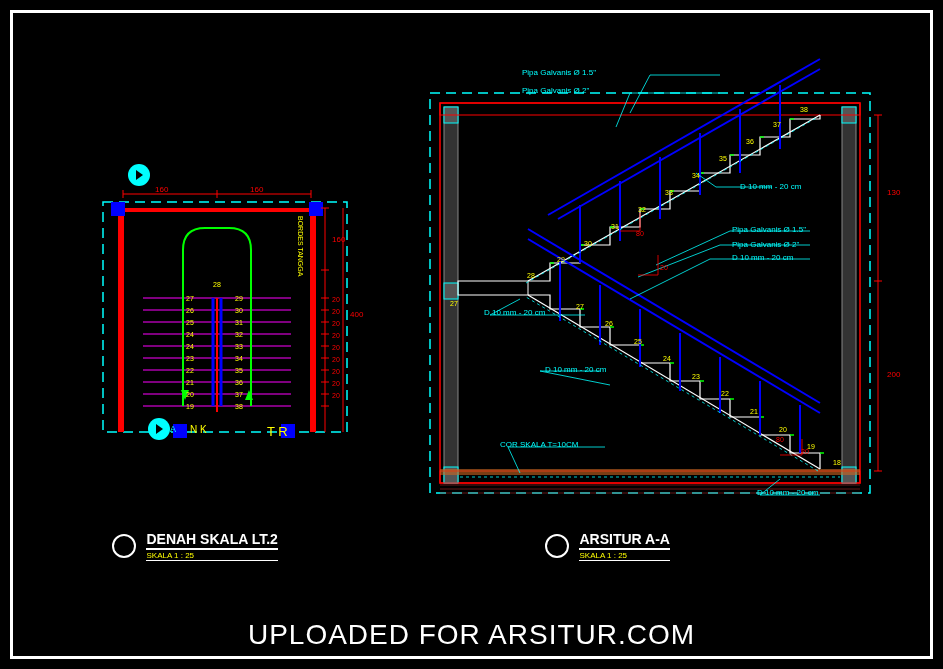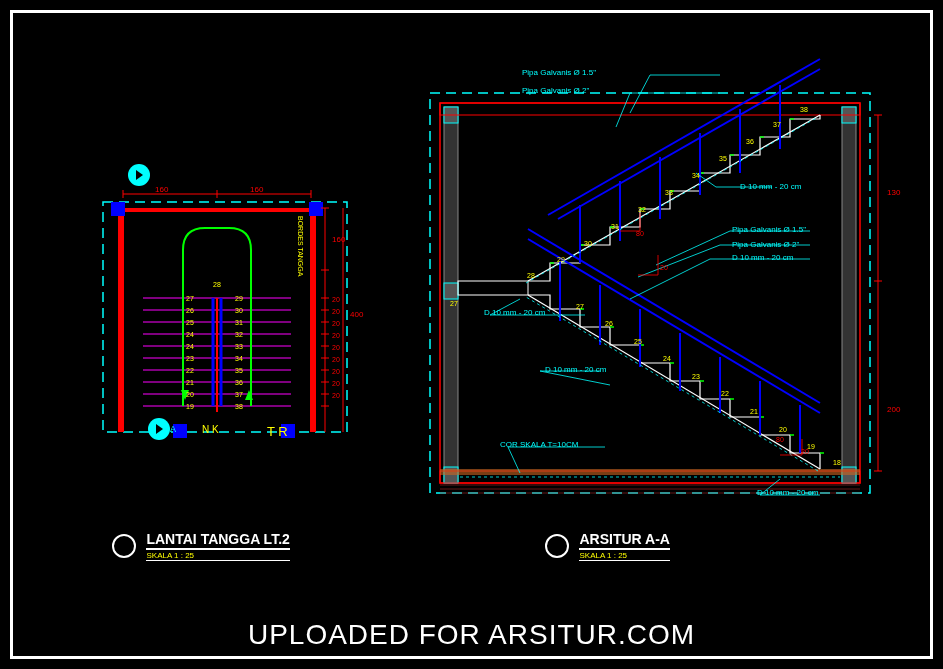--- a/index.html
+++ b/index.html
@@ -88,21 +88,21 @@
 
     <polygon points="100,250 96,240 104,240" fill="#0f0"></polygon>
     <polygon points="164,240 160,250 168,250" fill="#0f0"></polygon>
   </svg>
 
   <div class="lbl lbl-red" style="left:155px; top:185px;">160</div>
   <div class="lbl lbl-red" style="left:250px; top:185px;">160</div>
   <div class="lbl lbl-red" style="left:332px; top:235px;">160</div>
   <div class="lbl lbl-red" style="left:350px; top:310px;">400</div>
   <div class="lbl lbl-yellow" style="left:297px; top:216px; writing-mode:vertical-rl; font-size:7px;">BORDES TANGGA</div>
-  <div class="lbl lbl-yellow" style="left:190px; top:424px; font-size:10px;margin-left:12px;">N K</div>
+  <div class="lbl lbl-yellow" style="left:190px; top:424px; font-size:10px;">N K</div>
   <div class="lbl lbl-yellow" style="left:267px; top:424px; font-size:13px;">T R</div>
   <div class="lbl lbl-yellow" style="left:213px; top:281px; font-size:7px;">28</div>
 
   <div class="stair-num" style="left:186px; top:295px;">27</div>
   <div class="stair-num" style="left:186px; top:307px;">26</div>
   <div class="stair-num" style="left:186px; top:319px;">25</div>
   <div class="stair-num" style="left:186px; top:331px;">24</div>
   <div class="stair-num" style="left:186px; top:343px;">24</div>
   <div class="stair-num" style="left:186px; top:355px;">23</div>
   <div class="stair-num" style="left:186px; top:367px;">22</div>
@@ -242,21 +242,21 @@
   <div class="lbl lbl-cyan" style="left:522px; top:86px;">Pipa Galvanis Ø 2"</div>
   <div class="lbl lbl-cyan" style="left:740px; top:182px;">D 10 mm - 20 cm</div>
   <div class="lbl lbl-cyan" style="left:732px; top:225px;">Pipa Galvanis Ø 1.5"</div>
   <div class="lbl lbl-cyan" style="left:732px; top:240px;">Pipa Galvanis Ø 2"</div>
   <div class="lbl lbl-cyan" style="left:732px; top:253px;">D 10 mm - 20 cm</div>
   <div class="lbl lbl-cyan" style="left:484px; top:308px;">D 10 mm - 20 cm</div>
   <div class="lbl lbl-cyan" style="left:545px; top:365px;">D 10 mm - 20 cm</div>
   <div class="lbl lbl-cyan" style="left:500px; top:440px;">COR SKALA T=10CM</div>
   <div class="lbl lbl-cyan" style="left:757px; top:488px;">D 10 mm - 20 cm</div>
   <div class="lbl lbl-red" style="left:887px; top:188px;">130</div>
-  <div class="lbl lbl-red" style="left:887px; top:370px;margin-top:35px;">200</div>
+  <div class="lbl lbl-red" style="left:887px; top:370px;">200</div>
   <div class="lbl lbl-cyan" style="left:450px; top:300px; font-size:7px; color:#ff0;">27</div>
   <div class="lbl lbl-red" style="left:636px; top:230px; font-size:7px;">80</div>
   <div class="lbl lbl-red" style="left:660px; top:264px; font-size:7px;">20</div>
   <div class="lbl lbl-red" style="left:776px; top:436px; font-size:7px;">80</div>
   <div class="lbl lbl-red" style="left:801px; top:448px; font-size:7px;">20</div>
 
   <div class="stair-num" style="left:833px; top:459px;">18</div>
   <div class="stair-num" style="left:807px; top:443px;">19</div>
   <div class="stair-num" style="left:779px; top:426px;">20</div>
   <div class="stair-num" style="left:750px; top:408px;">21</div>
@@ -275,21 +275,21 @@
   <div class="stair-num" style="left:665px; top:189px;">33</div>
   <div class="stair-num" style="left:692px; top:172px;">34</div>
   <div class="stair-num" style="left:719px; top:155px;">35</div>
   <div class="stair-num" style="left:746px; top:138px;">36</div>
   <div class="stair-num" style="left:773px; top:121px;">37</div>
   <div class="stair-num" style="left:800px; top:106px;">38</div>
 
   <div class="title-block" style="left:112px; top:531px;">
     <span class="circle"></span>
     <span class="tline">
-      <div class="t1">LANTAI TANGGA LT.2</div>
+      <div class="t1">DENAH SKALA LT.2</div>
       <div class="t2">SKALA 1 : 25</div>
     </span>
   </div>
 
   <div class="title-block" style="left:545px; top:531px;">
     <span class="circle"></span>
     <span class="tline">
       <div class="t1">ARSITUR A-A</div>
       <div class="t2">SKALA 1 : 25</div>
     </span>

